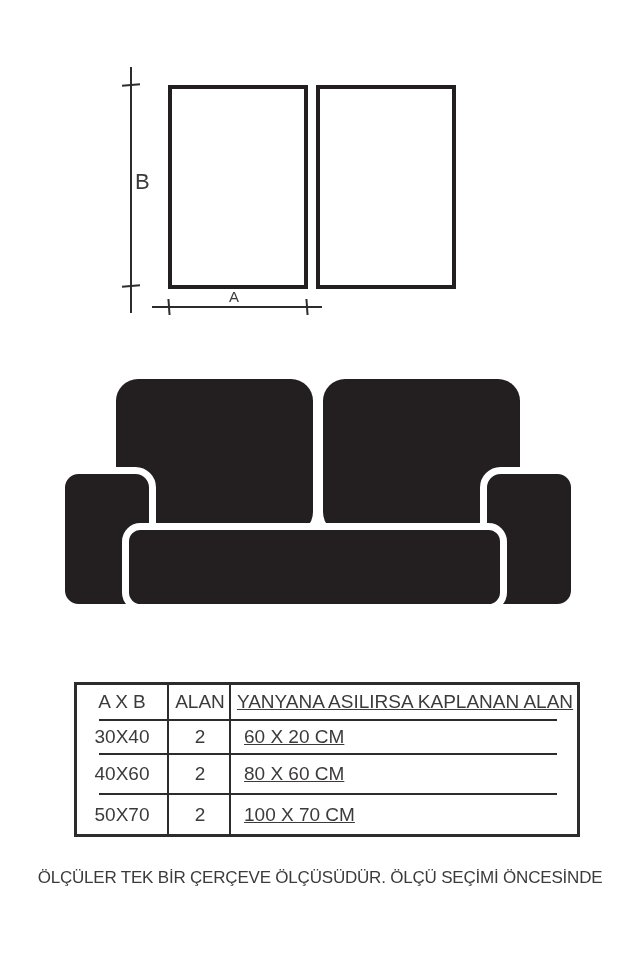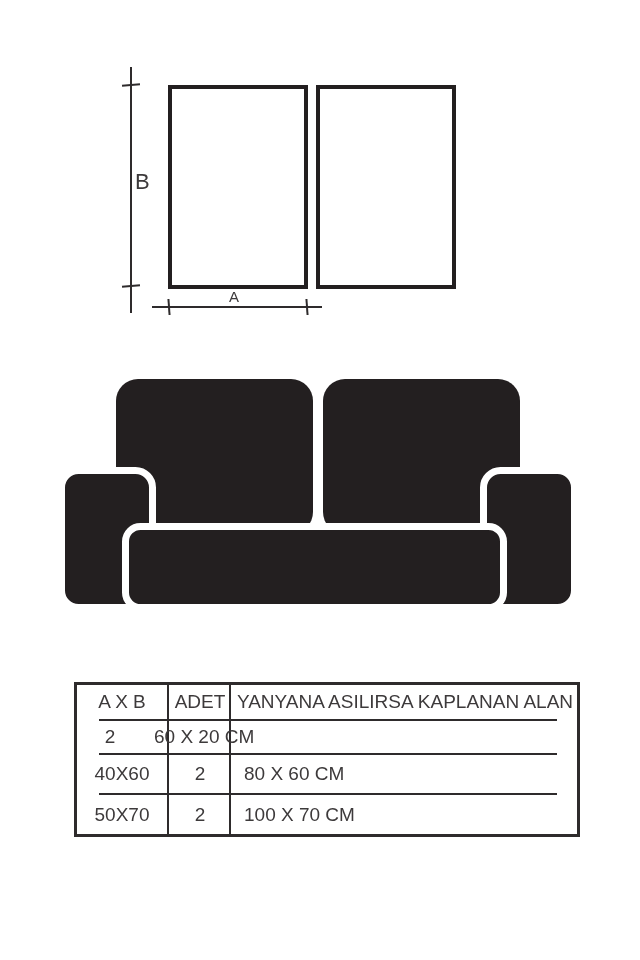--- a/index.html
+++ b/index.html
@@ -80,21 +80,21 @@
   .trow {
     position: absolute; left: 0; width: 500px; display: flex; align-items: center;
   }
   .trow-header { top: 0;    height: 34px; }
   .trow-1      { top: 36px; height: 32px; }
   .trow-2      { top: 70px; height: 38px; border-radius: 8px; }
   .trow-3      { top: 110px;height: 39px; }
   .tcell { display: flex; align-items: center; justify-content: center; height: 100%; }
   .tcell-1 { width: 90px; }
   .tcell-2 { width: 62px; margin-left: 2px; }
-  .tcell-3 { flex: 1; margin-left: 2px; }
+  .tcell-3 { flex: 1; margin-left: 2px; text-decoration: underline; }
   .trow-header .tcell-3 { justify-content: center; }
   .trow-1 .tcell-3, .trow-2 .tcell-3, .trow-3 .tcell-3 {
     justify-content: flex-start; padding-left: 11px;
   }
 
   
   .footer-note {
     position: absolute; left: 0; top: 866px; width: 640px;
     text-align: center; color: var(--text);
     font-size: 17px; line-height: 24px; letter-spacing: -0.2px;
@@ -130,38 +130,40 @@
 
   <div class="size-table">
     <div class="vline vline-1"></div>
     <div class="vline vline-2"></div>
     <div class="hline hline-1"></div>
     <div class="hline hline-2"></div>
     <div class="hline hline-3"></div>
 
     <div class="trow trow-header">
       <div class="tcell tcell-1">A X B</div>
-      <div class="tcell tcell-2">ADET</div>
+      <div class="tcell tcell-2">ALAN</div>
       <div class="tcell tcell-3">YANYANA ASILIRSA KAPLANAN ALAN</div>
     </div>
 
     <div class="trow trow-1">
+      <div class="tcell tcell-1">30X40</div>
       <div class="tcell tcell-2">2</div>
       <div class="tcell tcell-3">60 X 20 CM</div>
     </div>
 
     <div class="trow trow-2">
       <div class="tcell tcell-1">40X60</div>
       <div class="tcell tcell-2">2</div>
       <div class="tcell tcell-3">80 X 60 CM</div>
     </div>
 
     <div class="trow trow-3">
       <div class="tcell tcell-1">50X70</div>
       <div class="tcell tcell-2">2</div>
       <div class="tcell tcell-3">100 X 70 CM</div>
     </div>
   </div>
 
   <div class="footer-note">
+    <div>ÖLÇÜLER TEK BİR ÇERÇEVE ÖLÇÜSÜDÜR. ÖLÇÜ SEÇİMİ ÖNCESİNDE</div>
   </div>
 
 </div>
 
 </body></html>

